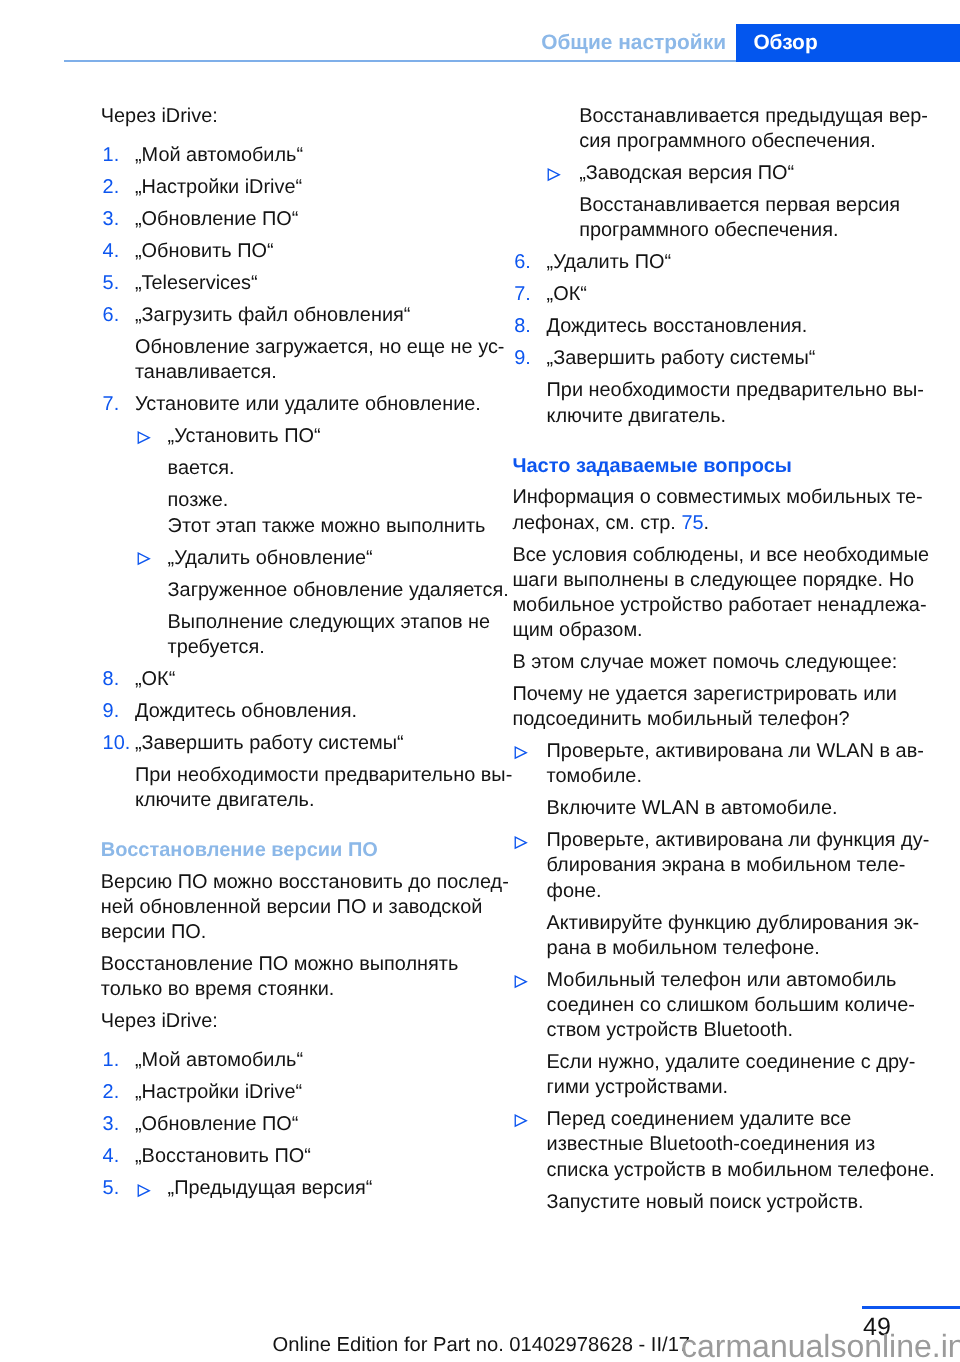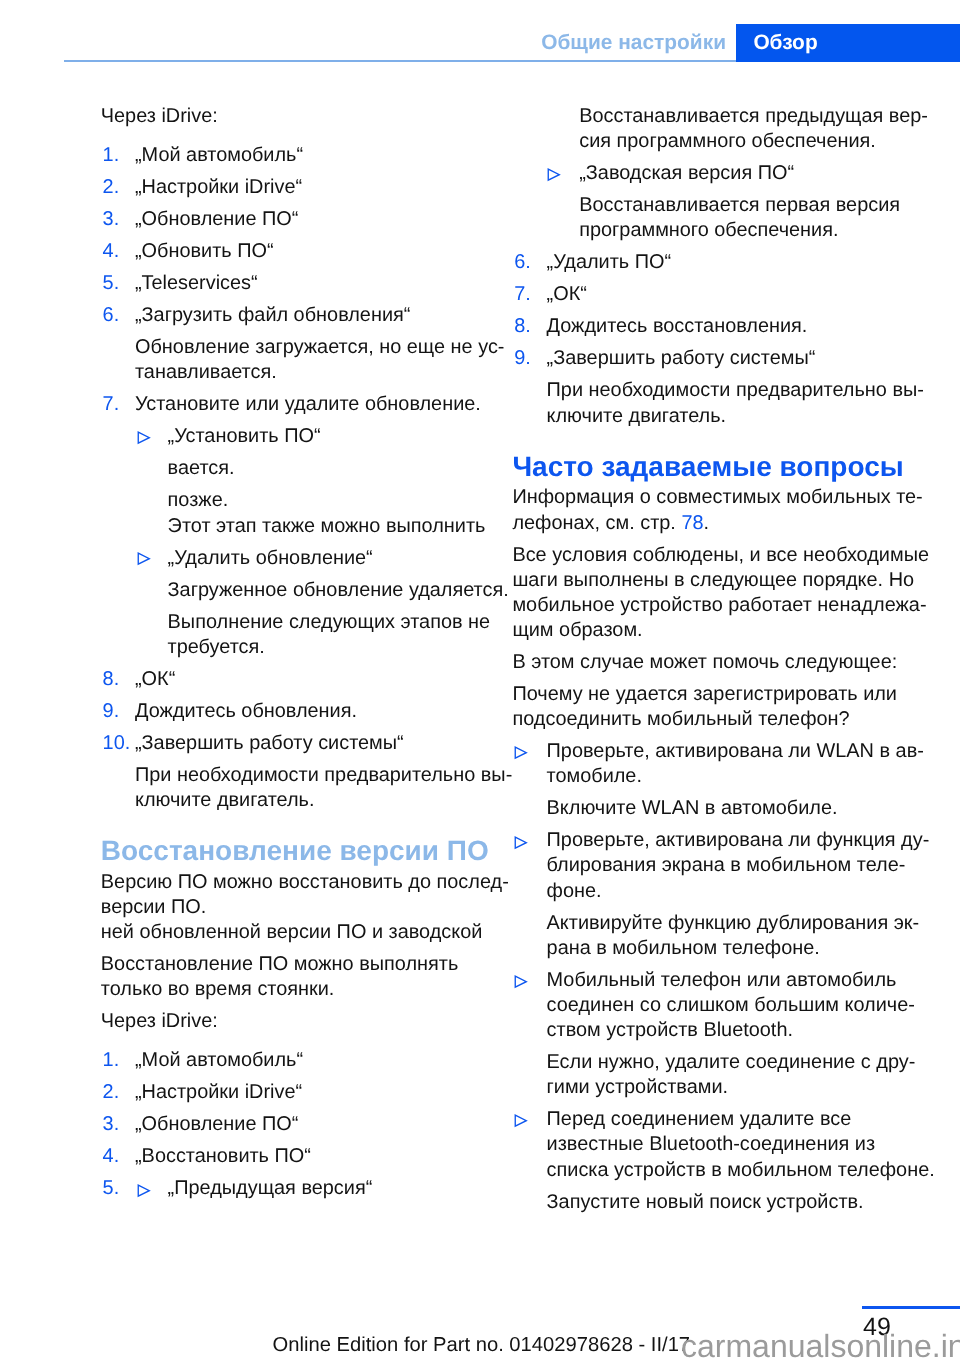--- a/index.html
+++ b/index.html
@@ -26,21 +26,21 @@
   .ln{font-size:19.9px;line-height:25.145px;white-space:pre;}
   .marker{position:absolute;left:1.8px;top:0;font-size:19.9px;line-height:25.145px;color:var(--accent-blue,#0d56ef);}
   .i1{padding-left:34.2px;}
   .i2{padding-left:66.8px;}
   .tri1{position:absolute;left:35.9px;top:6.9px;}
   .tri0{position:absolute;left:1.7px;top:7.2px;}
   .col-right .tri1{left:34.3px;}
   .blk.i2 > .marker ~ .tri1{top:8.2px;}
   .tri svg{display:block;}
 
-  h2.sec{margin:0 0 0 0;font-size:28px;font-weight:bold;line-height:25.145px;white-space:pre;}
+  h2.sec{margin:0 0 0 0;font-size:20px;font-weight:bold;line-height:25.145px;white-space:pre;}
   h2.light{color:var(--light-blue,#8cb8e8);}
   h2.strong{color:var(--accent-blue,#0d56ef);}
   .blk.mg-item,h2.mg-item{margin-top:6.881px;}
   .blk.mg-listtop,h2.mg-listtop{margin-top:13.875px;}
   .blk.mg-head,h2.mg-head{margin-top:24.988px;}
   .blk.mg-ha,h2.mg-ha{margin-top:6.528px;}
   .ref{color:var(--accent-blue,#0d56ef);}
 
   
   .ft-rule{position:absolute;left:862px;top:1305.9px;width:98px;height:3.4px;background:var(--accent-blue,#0852ef);}
@@ -138,22 +138,22 @@
         <span class="marker">10.</span>
         <div class="ln">„Завершить работу системы“</div>
       </div>
       <div class="blk i1 mg-item">
         <div class="ln">При необходимости предварительно вы-</div>
         <div class="ln">ключите двигатель.</div>
       </div>
       <h2 class="sec light mg-head">Восстановление версии ПО</h2>
       <div class="blk  mg-ha">
         <div class="ln">Версию ПО можно восстановить до послед-</div>
+        <div class="ln">ней обновленной версии ПО и заводской</div>
         <div class="ln">версии ПО.</div>
-        <div class="ln">ней обновленной версии ПО и заводской</div>
       </div>
       <div class="blk  mg-item">
         <div class="ln">Восстановление ПО можно выполнять</div>
         <div class="ln">только во время стоянки.</div>
       </div>
       <div class="blk  mg-item">
         <div class="ln">Через iDrive:</div>
       </div>
       <div class="blk i1 mg-listtop">
         <span class="marker">1.</span>
@@ -214,21 +214,21 @@
         <span class="marker">9.</span>
         <div class="ln">„Завершить работу системы“</div>
       </div>
       <div class="blk i1 mg-item">
         <div class="ln">При необходимости предварительно вы-</div>
         <div class="ln">ключите двигатель.</div>
       </div>
       <h2 class="sec strong mg-head">Часто задаваемые вопросы</h2>
       <div class="blk  mg-ha">
         <div class="ln">Информация о совместимых мобильных те-</div>
-        <div class="ln">лефонах, см. стр. <span class="ref">78</span>.</div>
+        <div class="ln">лефонах, см. стр. <span class="ref">75</span>.</div>
       </div>
       <div class="blk  mg-item">
         <div class="ln">Все условия соблюдены, и все необходимые</div>
         <div class="ln">шаги выполнены в следующее порядке. Но</div>
         <div class="ln">мобильное устройство работает ненадлежа-</div>
         <div class="ln">щим образом.</div>
       </div>
       <div class="blk  mg-item">
         <div class="ln">В этом случае может помочь следующее:</div>
       </div>

